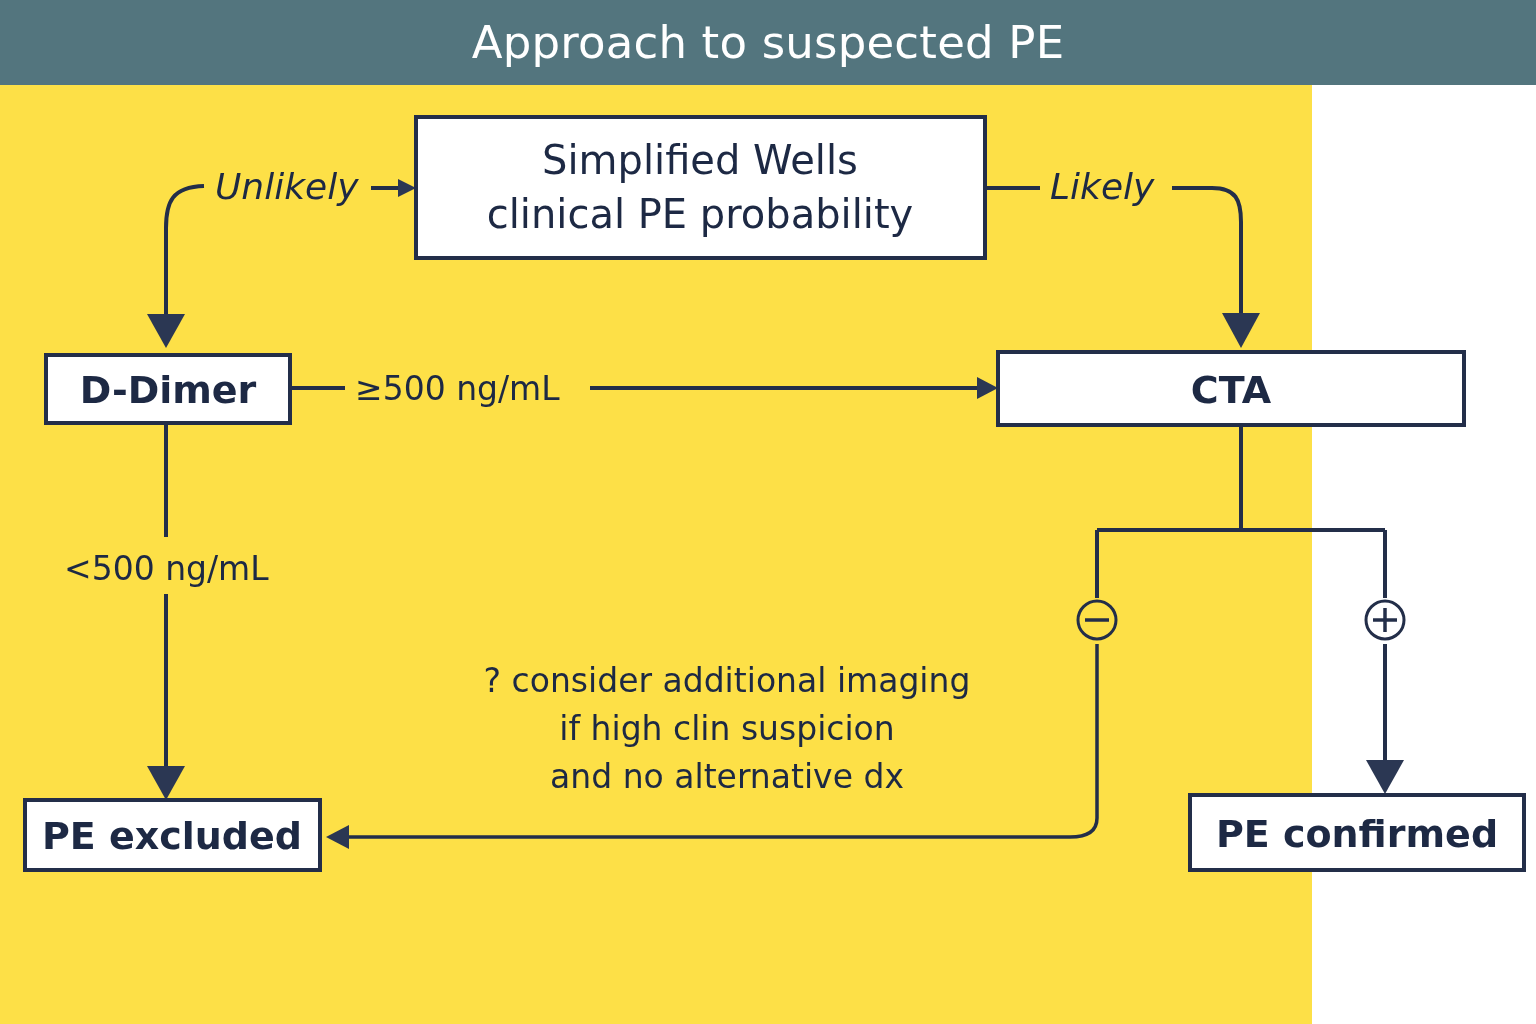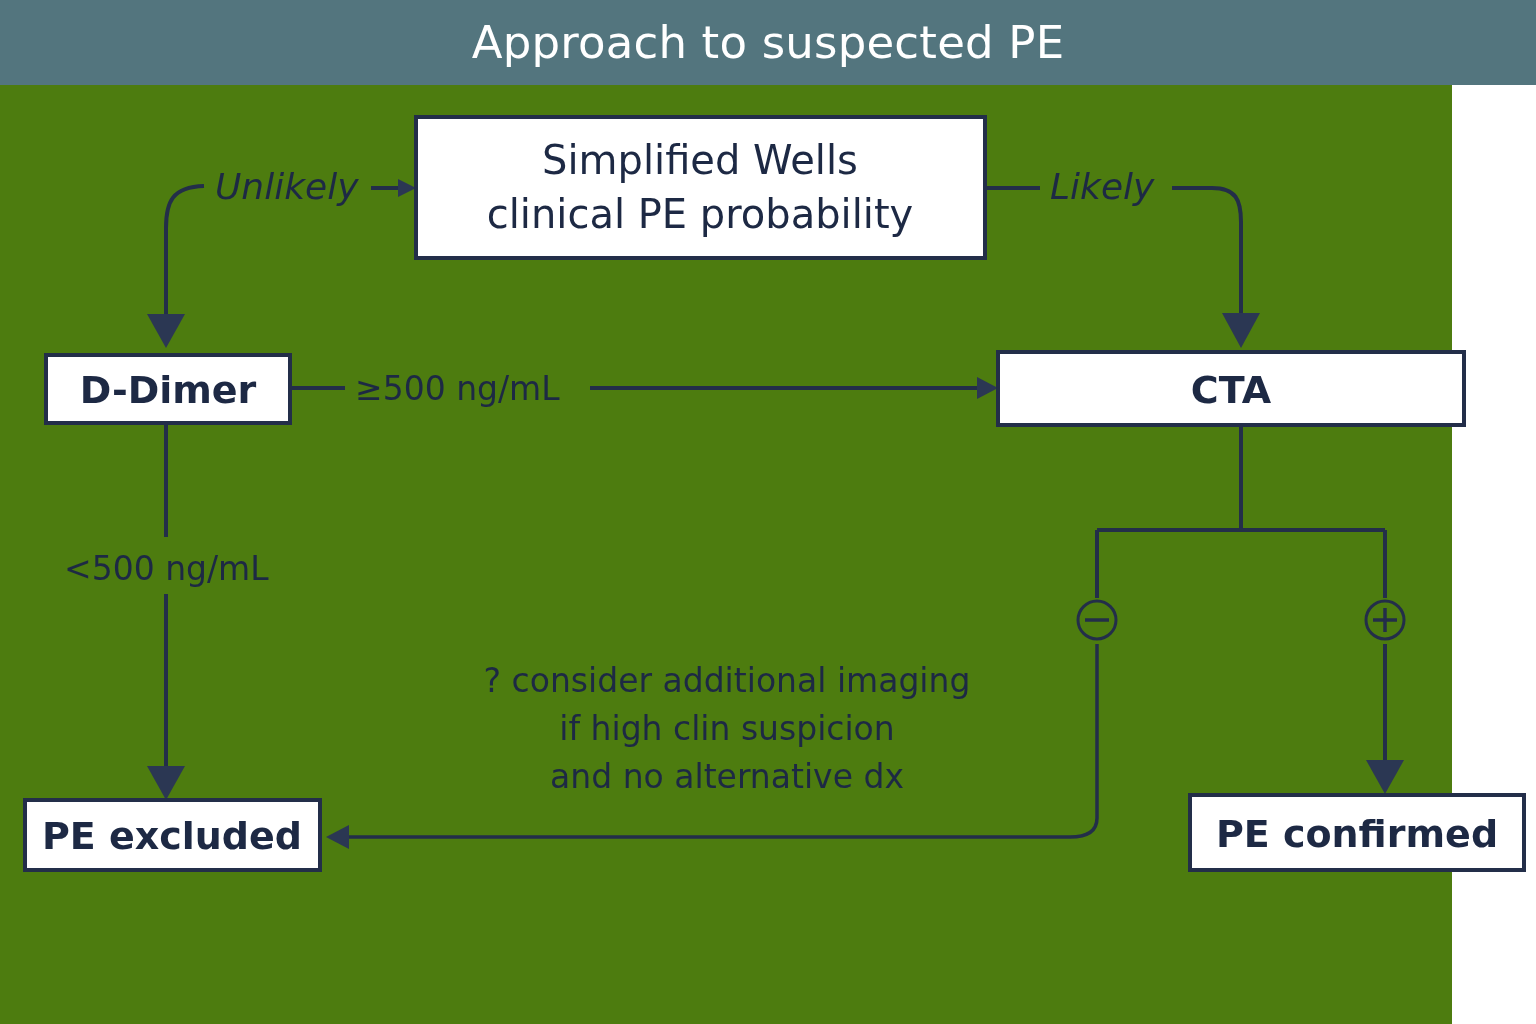--- a/index.html
+++ b/index.html
@@ -8,23 +8,23 @@
     background: #ffffff;
   }
   body {
     width: 1536px;
     height: 1024px;
     font-family: "DejaVu Sans", sans-serif;
     overflow: hidden;
   }
   #slide {
     position: relative;
-    width: 1452px;
+    width: 1312px;
     height: 1024px;
-    background: #4d7c0f;
+    background: #fde047;
   }
   #header-bar {
     position: absolute;
     left: 0;
     top: 0;
     width: 1536px;
     height: 85px;
     background: #53757e;
     display: flex;
     align-items: center;

